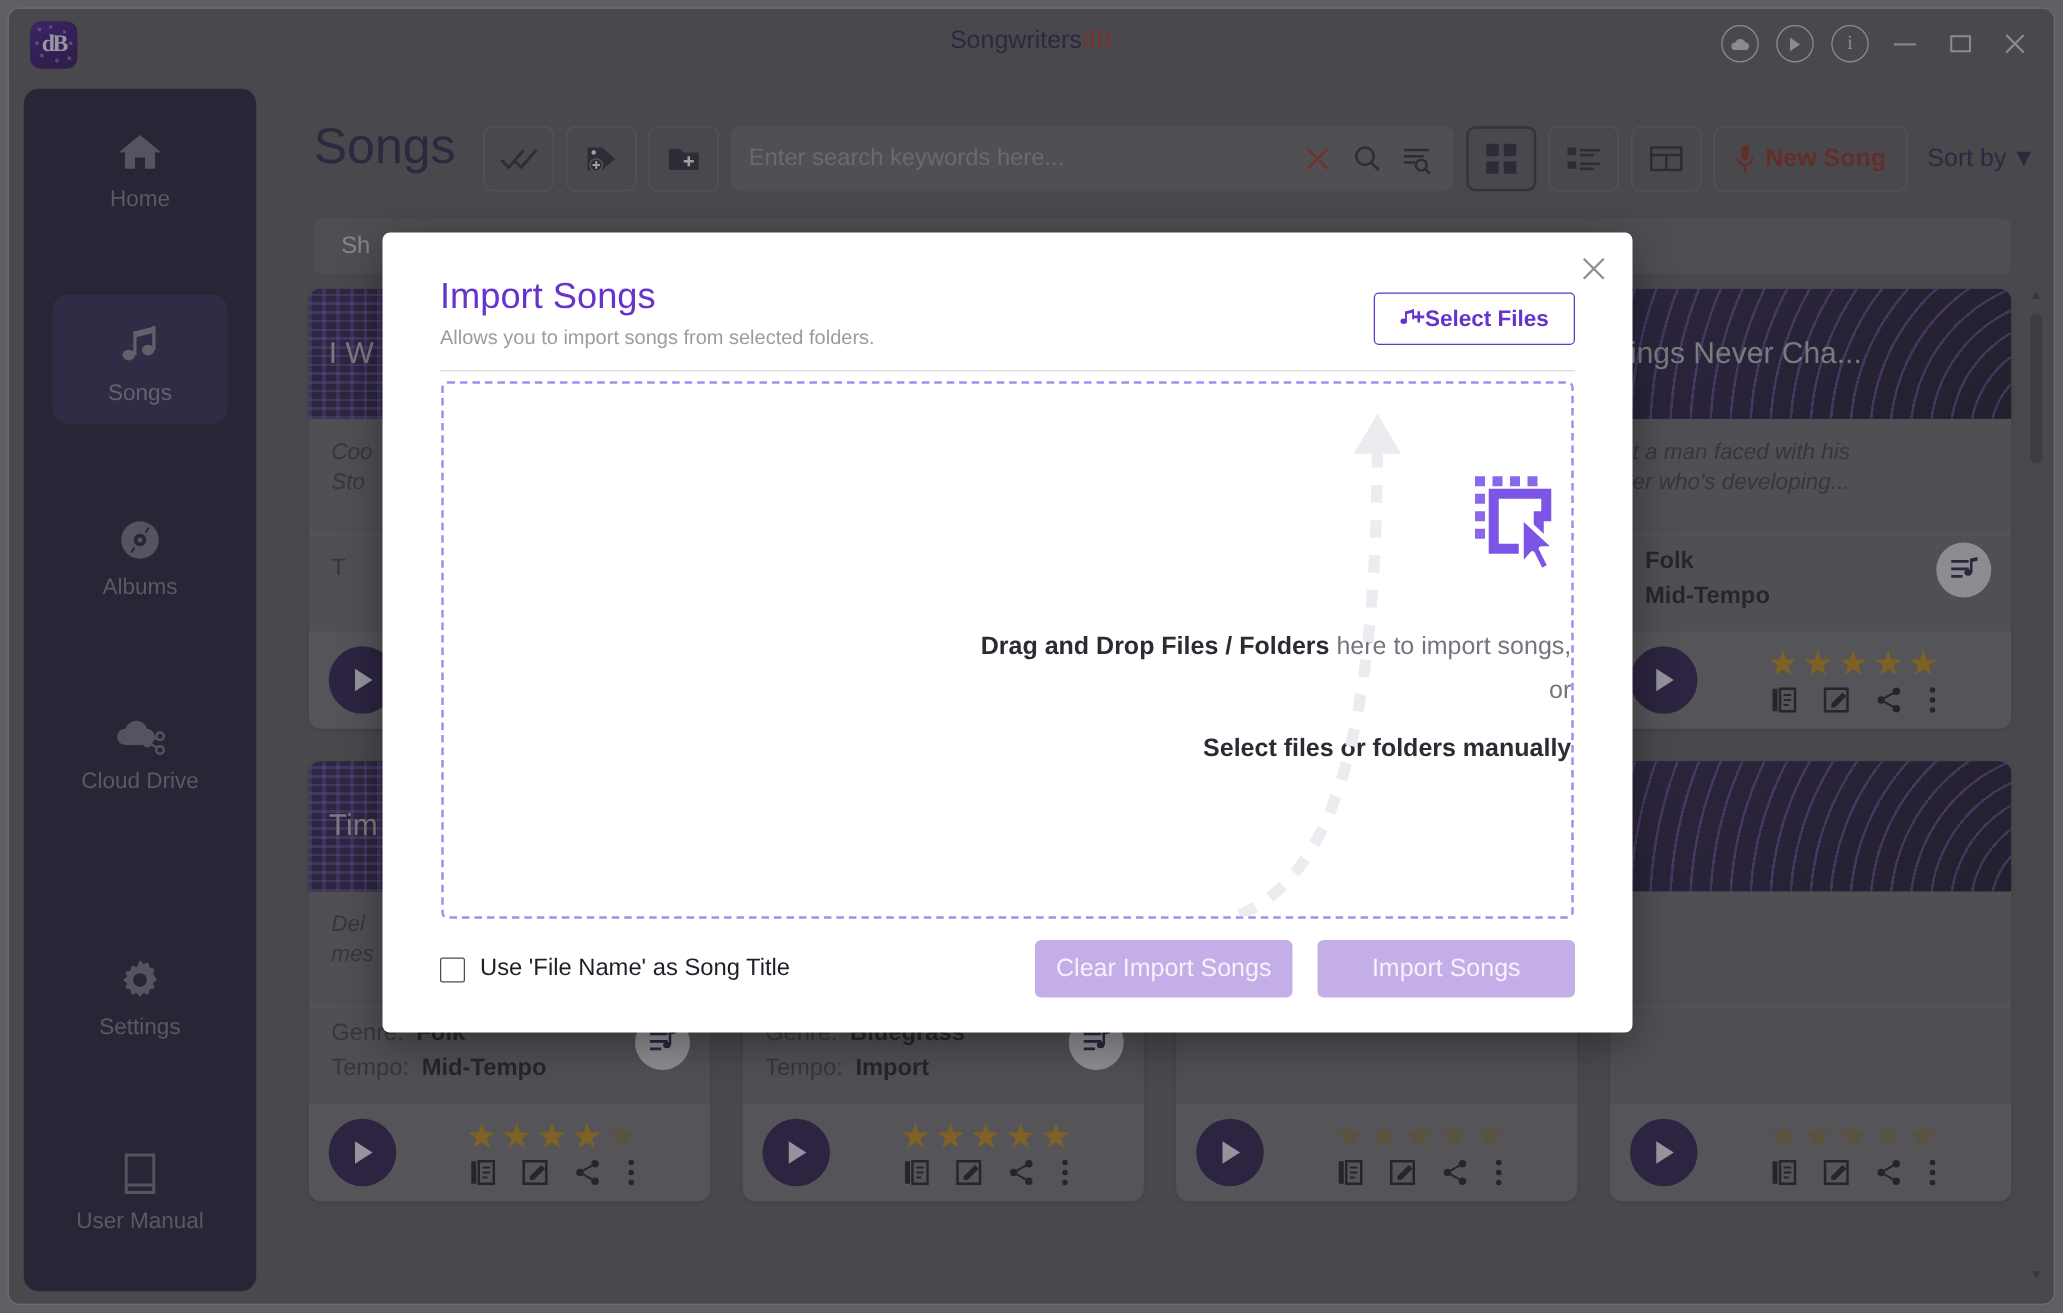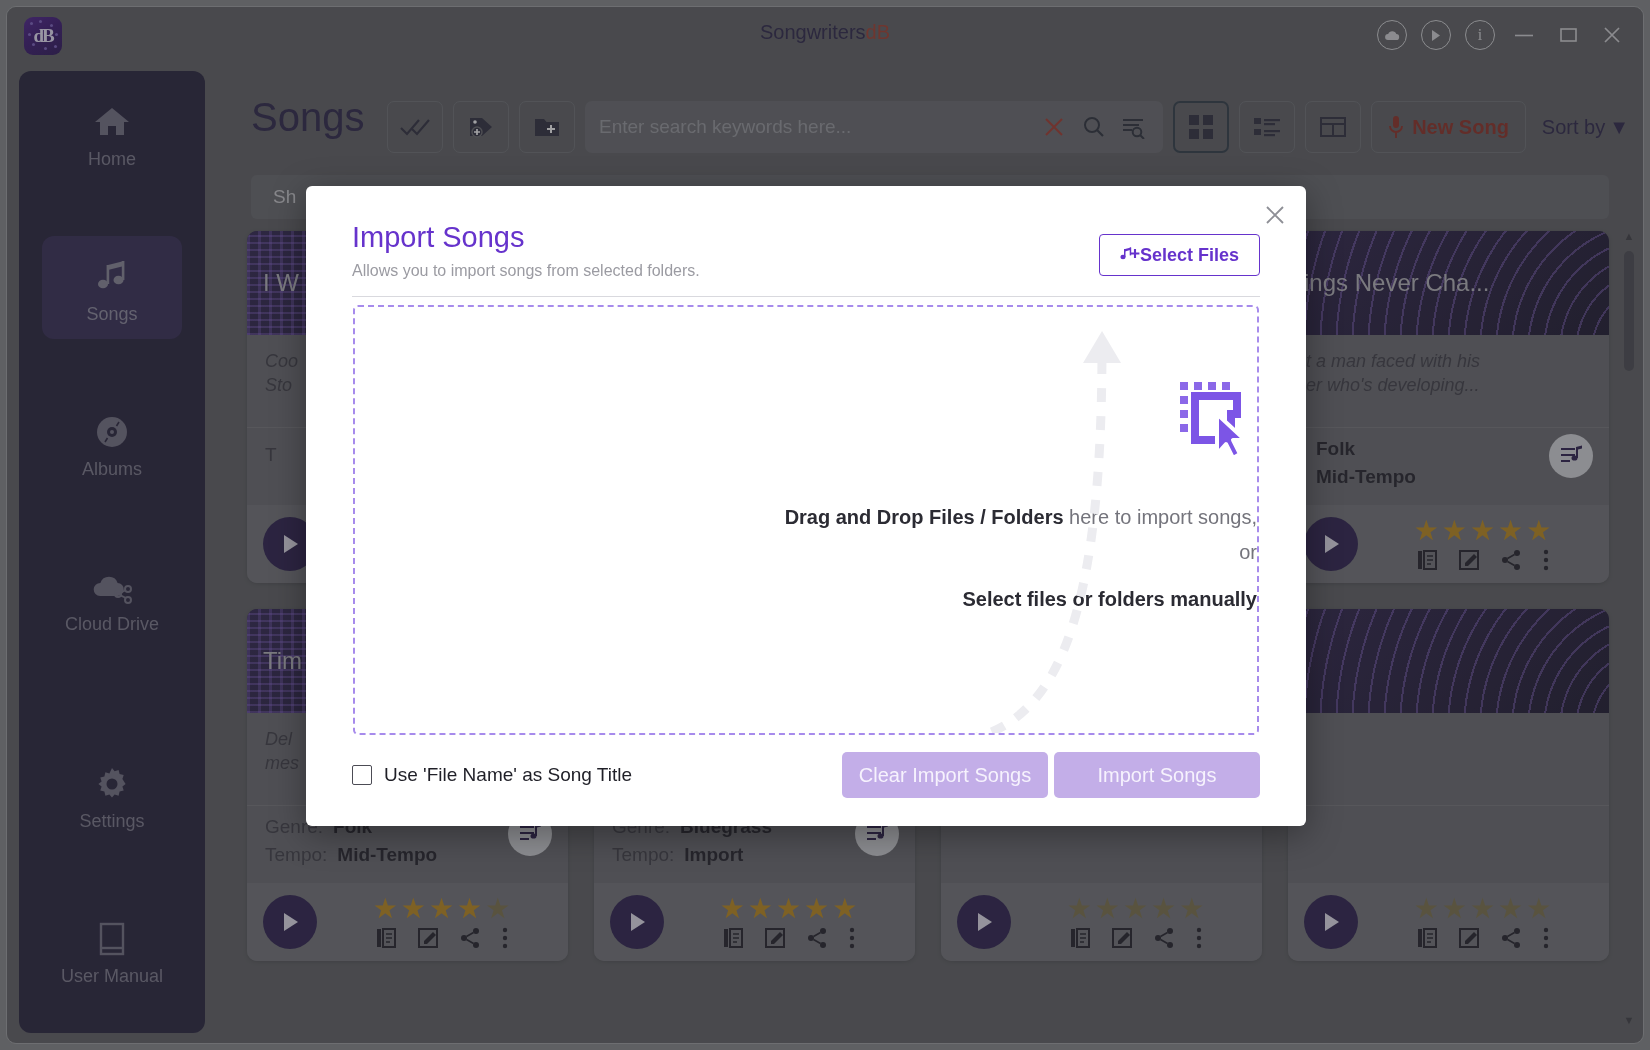--- a/index.html
+++ b/index.html
@@ -270,28 +270,28 @@
   #dz-line1 { margin-top: 40px; font-size: 20px; color: #74747c; }
   #dz-line1 b { color: #2b2b33; }
   #dz-or { margin-top: 12px; font-size: 20px; color: #74747c; }
   #dz-line2 { margin-top: 24px; font-size: 20px; color: #2b2b33; font-weight: 700; }
 
   #modal-footer {
     position: absolute; left: 46px; right: 46px; bottom: 28px; height: 46px;
     display: flex; align-items: center;
   }
   #filename-check {
-    display: flex; align-items: center; gap: 12px; cursor: pointer;
+    display: flex; align-items: flex-end; gap: 12px; cursor: pointer;
     font-size: 19px; color: #1f1f27;
   }
   .checkbox-sq {
     width: 20px; height: 20px; border: 1.8px solid #4c4c55; border-radius: 2px;
     background: #fff;
   }
-  #footer-btns { margin-left: auto; display: flex; gap: 6px; align-items: center; }
+  #footer-btns { margin-left: auto; display: flex; gap: 20px; align-items: center; }
   .lav-btn {
     height: 46px; min-width: 206px; border-radius: 5px; border: 0;
     background: #c3aee8; color: #f6f2fd; font-size: 20px; cursor: pointer;
     display: flex; align-items: center; justify-content: center;
     font-family: "Liberation Sans", sans-serif;
   }
 </style>
 </head>
 <body>
 

